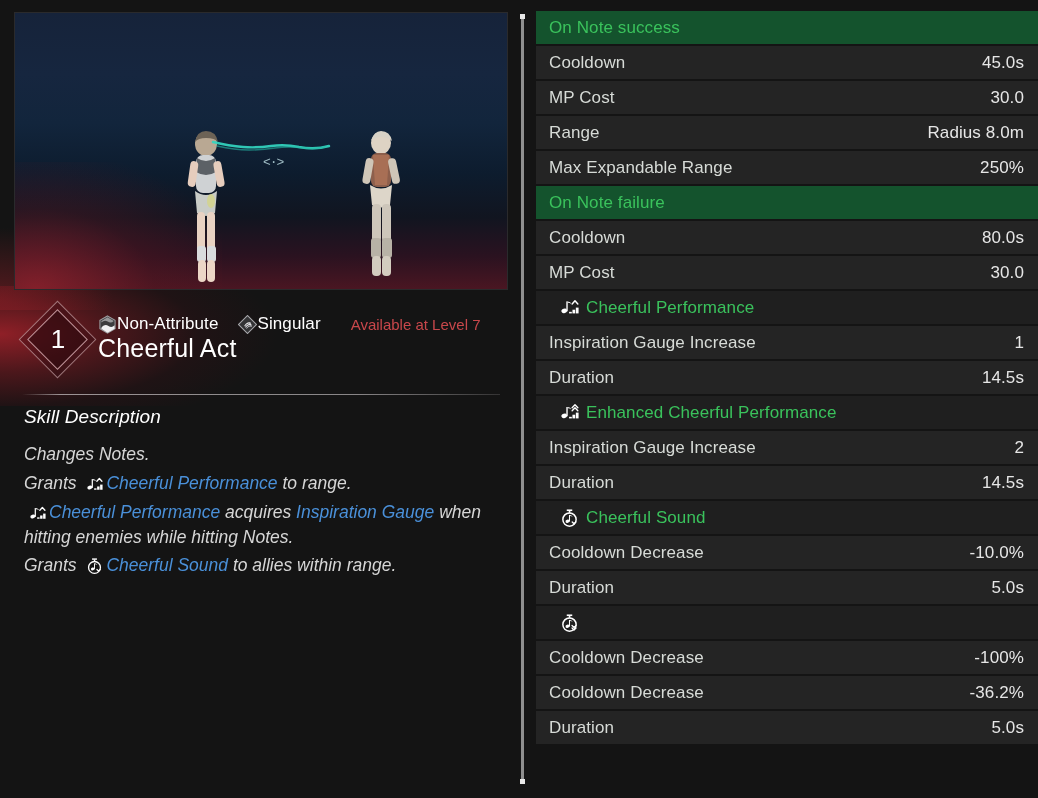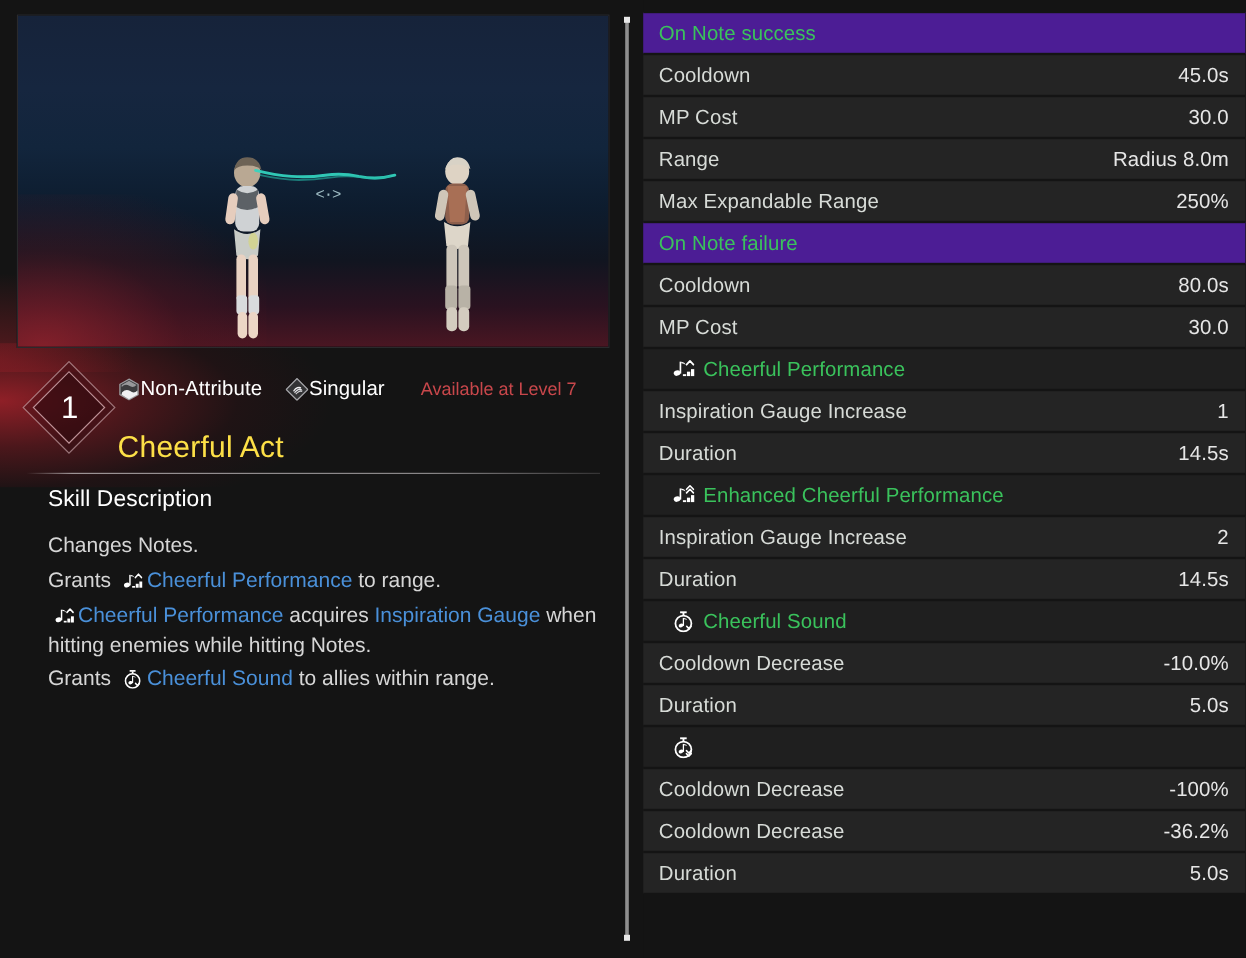--- a/index.html
+++ b/index.html
@@ -178,41 +178,41 @@
   .avail-text {
     color: #c8474b;
     font-size: 15px;
     margin-left: 10px;
   }
 
   .skill-name {
     position: absolute;
     left: 98px;
     top: 42px;
-    color: #fde047;
+    color: #ffffff;
     font-size: 25px;
     letter-spacing: .2px;
-    margin-top: 25px;
   }
 
   .hdr-divider {
     position: absolute;
     left: 22px;
     top: 394px;
     width: 478px;
     height: 1px;
     background: linear-gradient(to right, rgba(200,196,198,0.0) 0%, rgba(196,190,192,0.75) 8%, rgba(186,182,184,0.70) 70%, rgba(150,146,148,0.25) 100%);
   }
 
   
   .desc-block {
     position: absolute;
-    left: 40px;
+    left: 24px;
     top: 406px;
     width: 470px;
+    font-style: italic;
   }
   .desc-title {
     color: #ffffff;
     font-size: 19px;
     margin-bottom: 14px;
     letter-spacing: .1px;
   }
   .desc-p {
     color: #d6d6d6;
     font-size: 17.5px;
@@ -262,21 +262,21 @@
     height: 35px;
     display: flex;
     align-items: center;
     justify-content: space-between;
     padding: 0 14px 0 13px;
     background: #242424;
     border-top: 1px solid #141414;
     border-bottom: 1px solid #141414;
   }
   .stat-row.section {
-    background: #4c1d95;
+    background: #14532d;
   }
   .stat-row.buff {
     background: #1f1f1f;
     padding-left: 24px;
   }
 
   .stat-label {
     color: #d7dbd7;
     font-size: 17px;
     letter-spacing: .1px;

